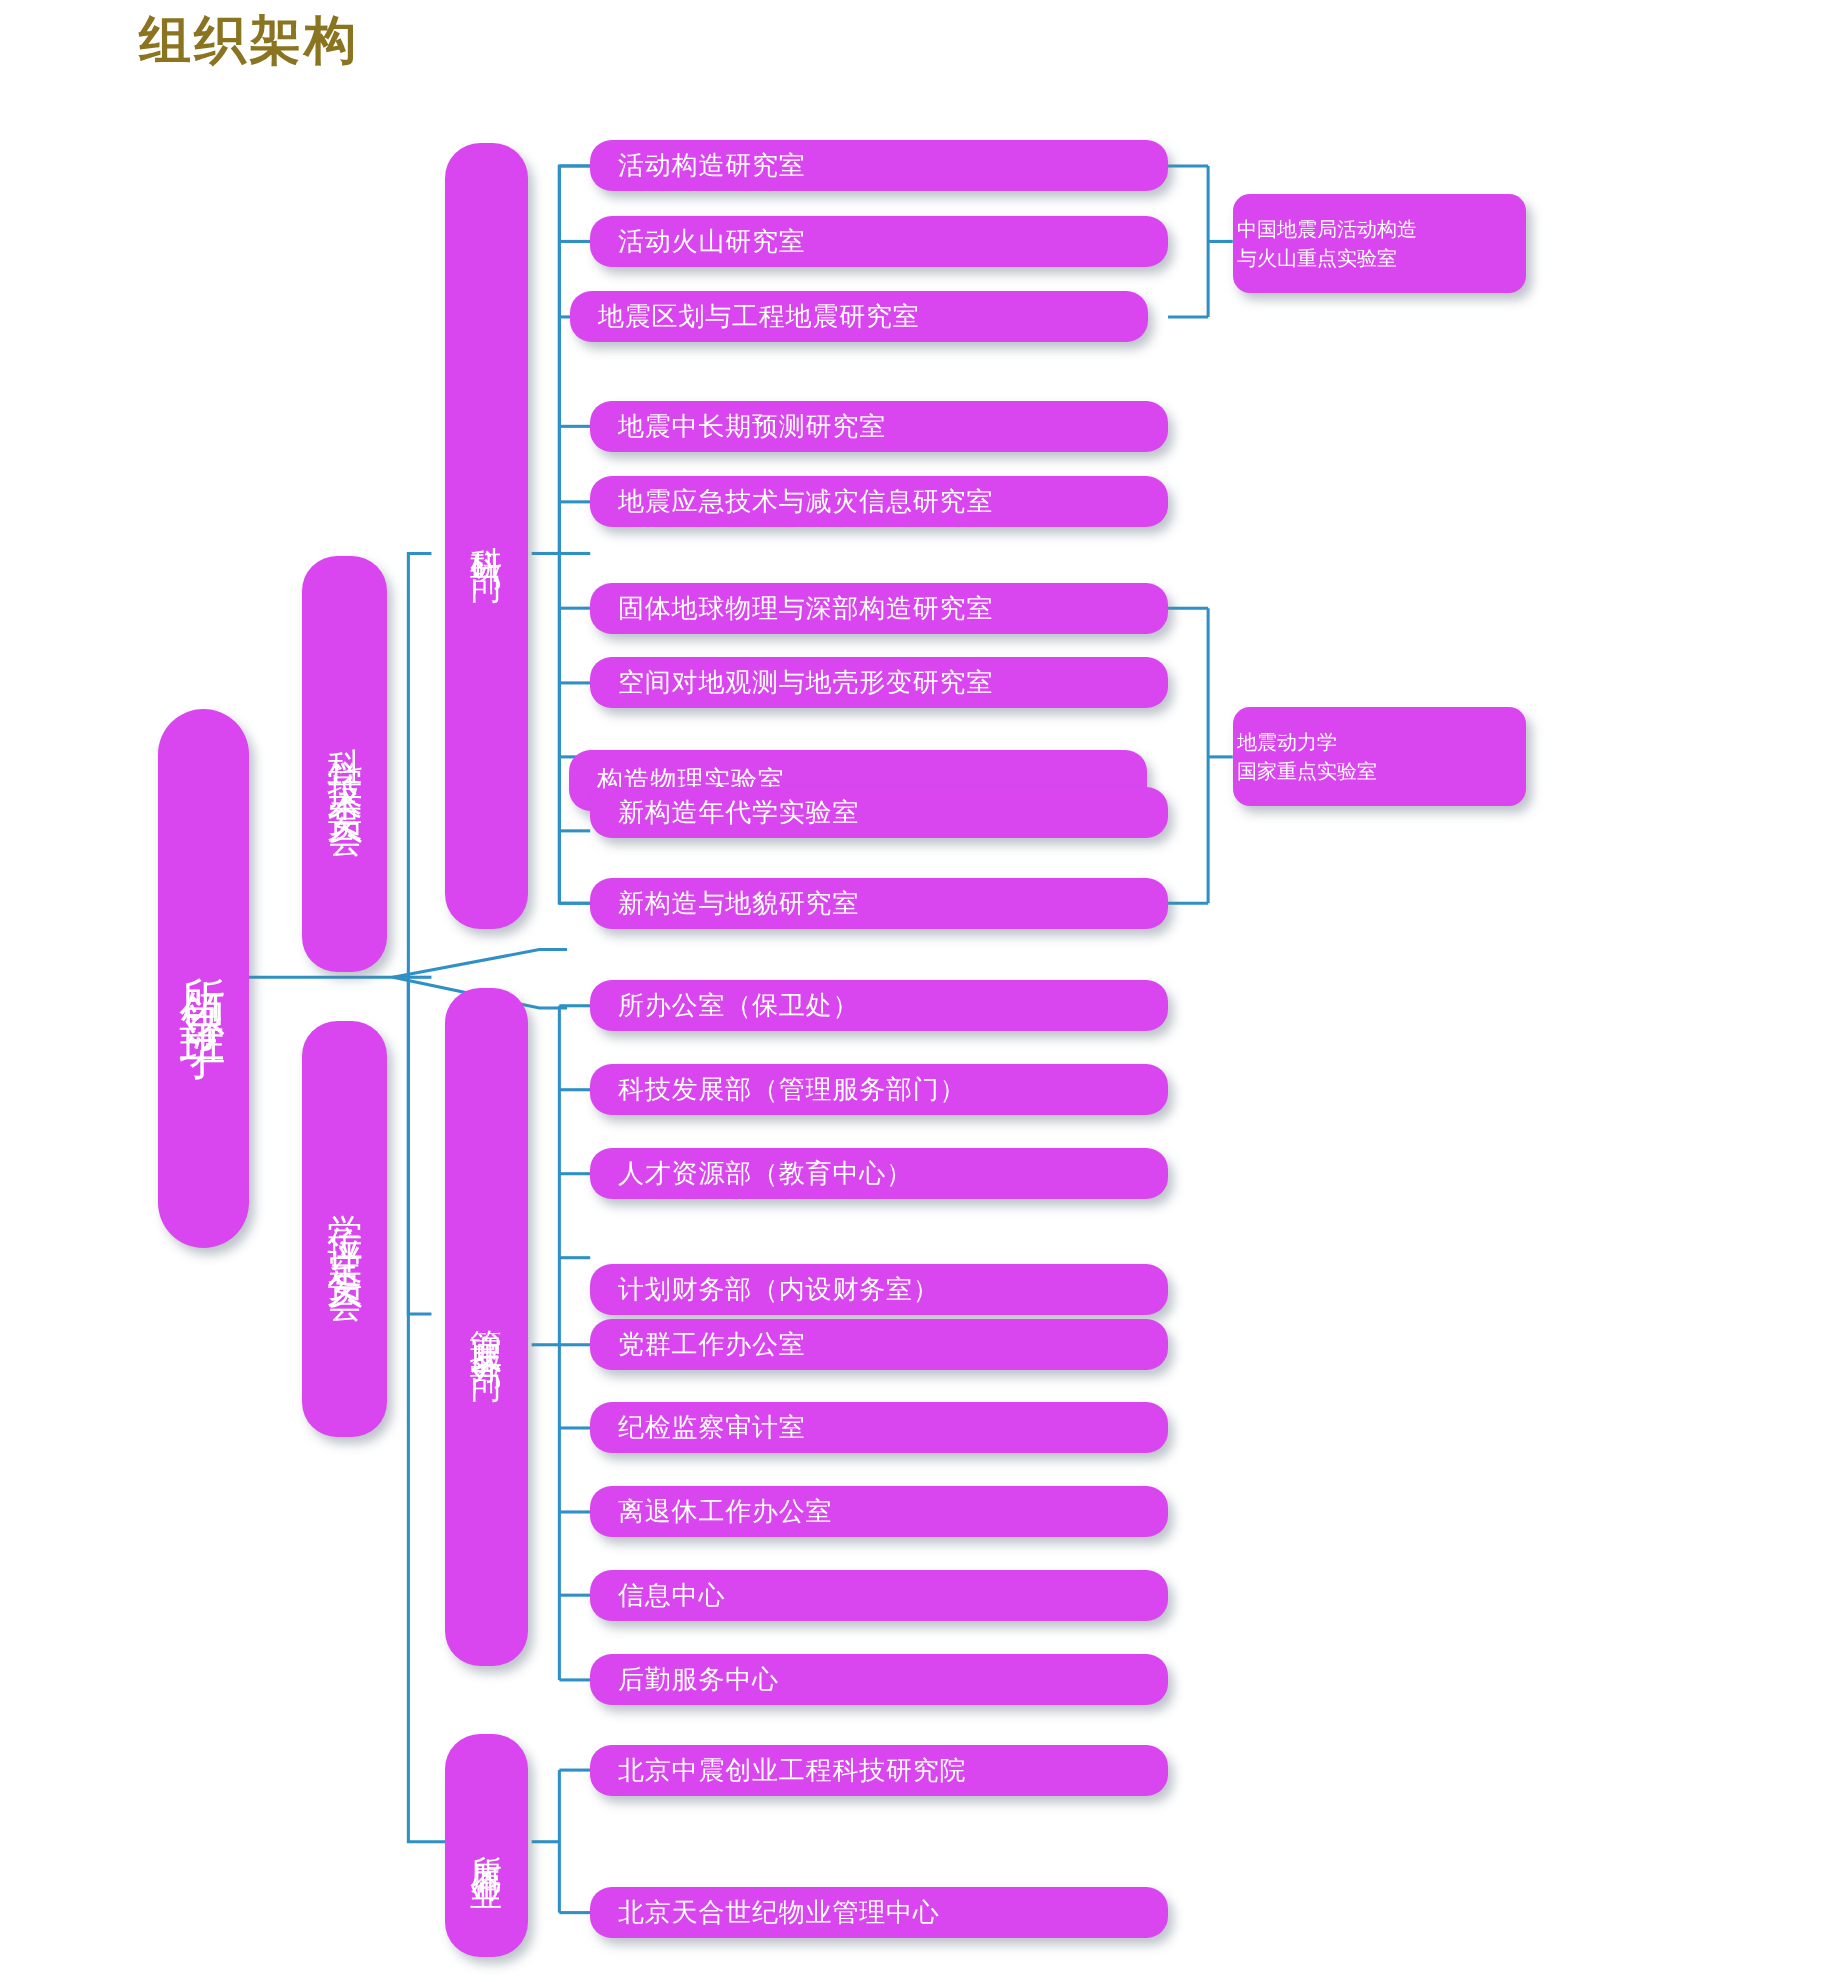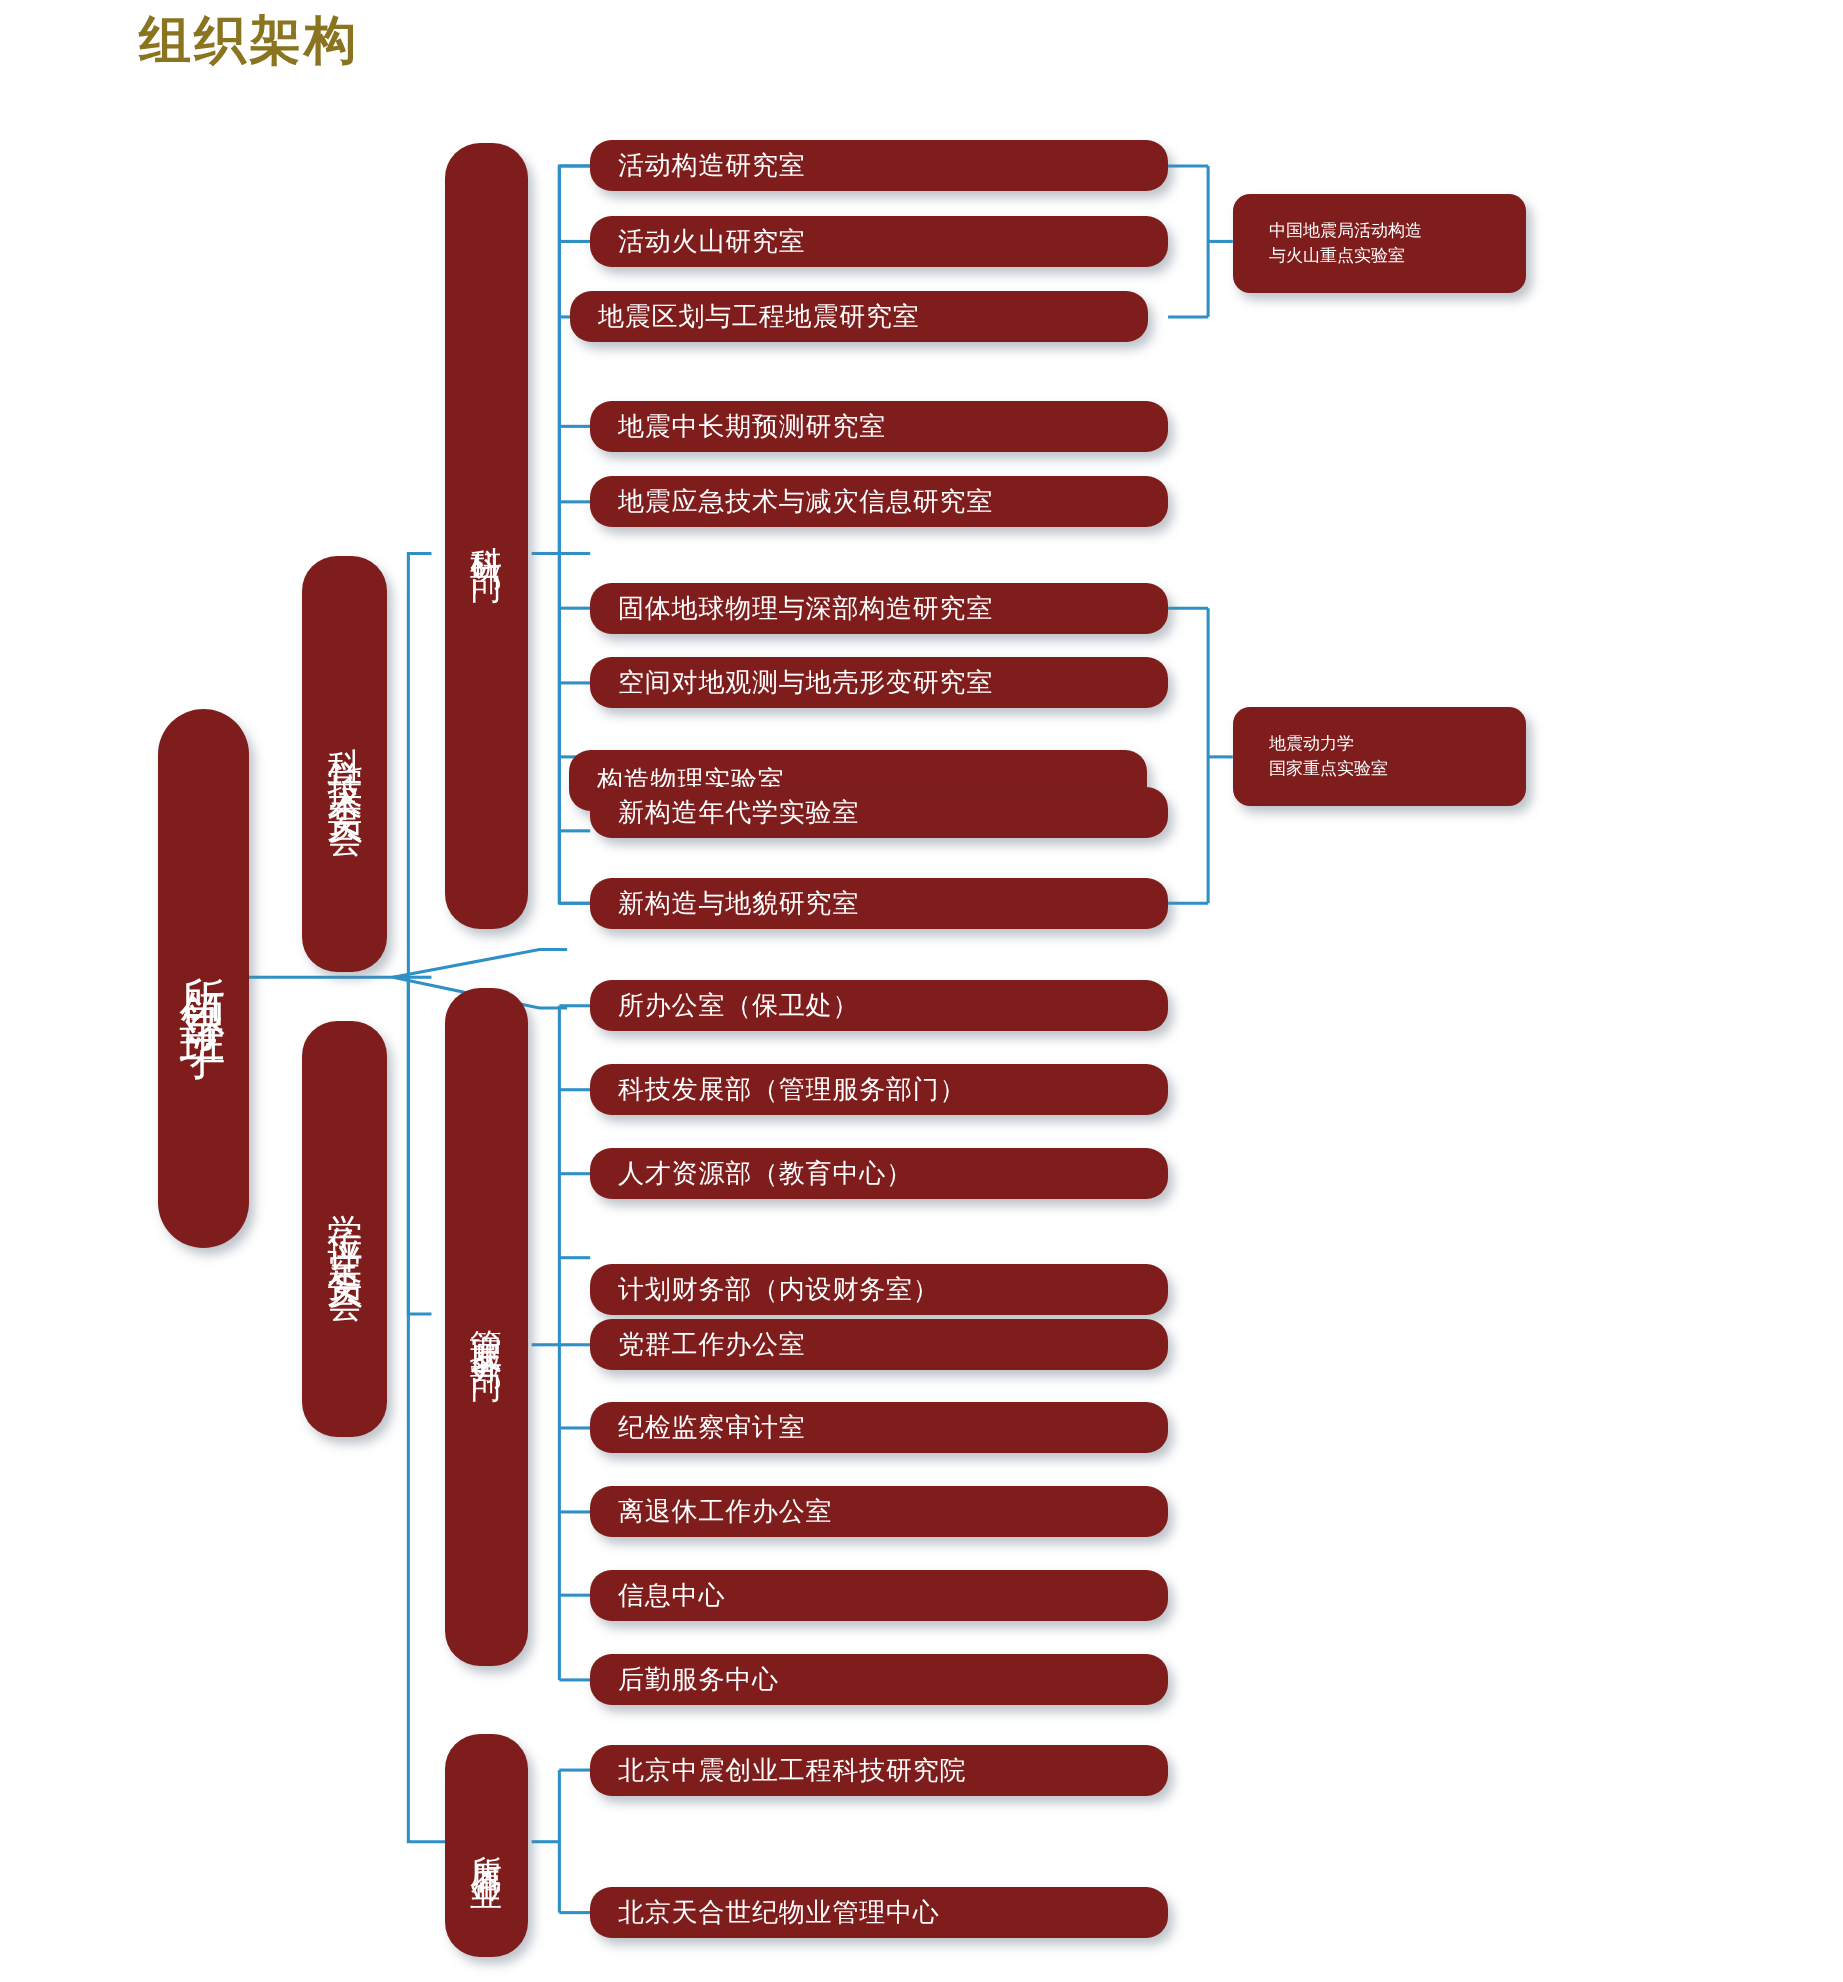--- a/index.html
+++ b/index.html
@@ -13,21 +13,21 @@
   #page-title{
     position:absolute;left:139px;top:6.2px;
     font-family:"Liberation Serif","DejaVu Serif",serif;
     font-size:52px;font-weight:bold;letter-spacing:3.1px;
     color:#8a7420;white-space:nowrap;
   }
 
   
   .node{
     position:absolute;
-    background:#7f1d1d;
+    background:#d946ef;
     color:#ffffff;
     box-sizing:border-box;
     display:flex;
     box-shadow:5.4px 7px 10.8px rgba(110,125,140,.45);
     -webkit-font-smoothing:antialiased;
   }
   
   .node.hbox{
     border-radius:21.6px;
     align-items:center;
@@ -49,22 +49,22 @@
   }
   .node.vbox.big{font-size:46px;letter-spacing:15.4px;border-radius:48px;}
   .node.vbox.mid{font-size:35px;letter-spacing:12.3px;}
   .node.vbox.small{font-size:32px;letter-spacing:7.7px;}
   
   .node.labbox{
     border-radius:17px;
     flex-direction:column;
     align-items:flex-start;
     justify-content:center;
-    padding:14px 36px;
-    font-size:17px;
+    padding:14px 4px;
+    font-size:20px;
     line-height:1.45;
   }
   .labbox .lab-line{white-space:nowrap;}
 
   
   #connectors{position:absolute;left:0;top:0;width:1843px;height:1983px;pointer-events:none;}
   #connectors path,#connectors line{fill:none;stroke:#2f90c6;stroke-width:4;}
 </style>
 </head>
 <body>

